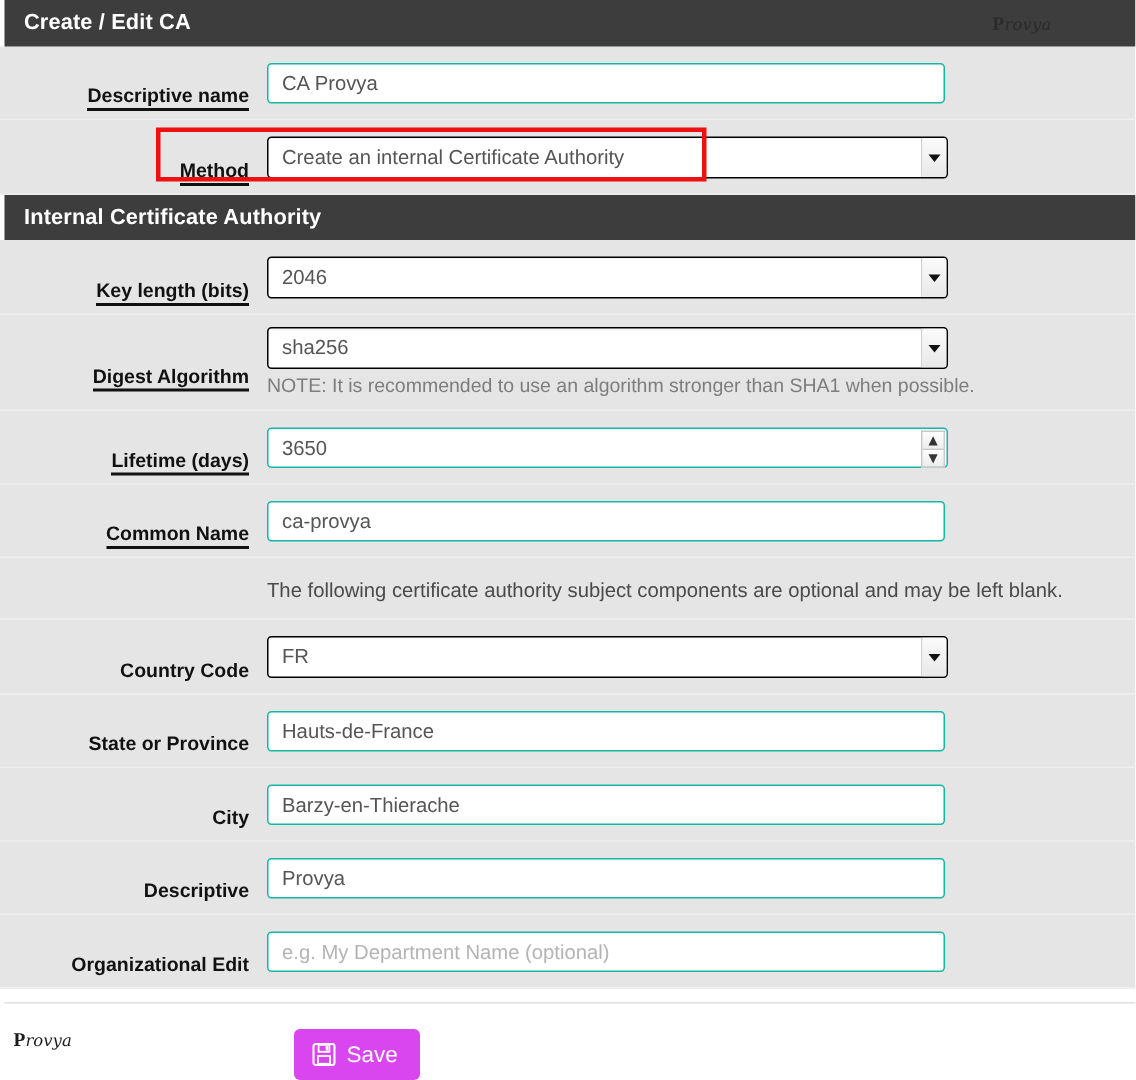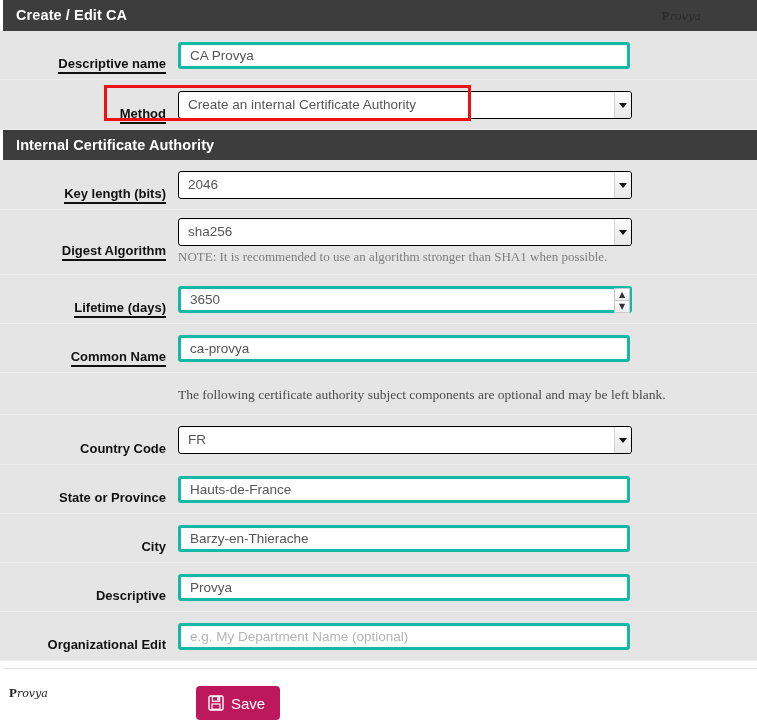--- a/index.html
+++ b/index.html
@@ -82,21 +82,21 @@
     flex: 1;
     padding-top: 11px;
     padding-bottom: 10px;
     position: relative;
   }
 
   
   input.txt {
     width: 452px;
     height: 27px;
-    border: 3px solid #14b8a6;
+    border: 1px solid #14b8a6;
     border-radius: 3px;
     padding: 0 9px;
     font-size: 13.5px;
     color: #555555;
     font-family: "Liberation Sans", sans-serif;
     background: #fff;
     outline: none;
     box-shadow: 0 1px 1px rgba(0,0,0,.045) inset;
   }
   input.txt::placeholder { color: #b4b4b4; }
@@ -157,21 +157,20 @@
     color: #333;
     line-height: 1;
     font-family: "DejaVu Sans", sans-serif;
   }
 
   
   .note {
     font-size: 13px;
     color: #7d7d7d;
     padding-top: 3px;
-    font-family: Liberation Serif, serif;
   }
   .note.big { font-size: 13.5px; color: #4a4a4a; }
 
   .row.note-row { min-height: 34px; }
   .row.note-row .ctl { padding-top: 8px; padding-bottom: 9px; }
   .row.note-only { min-height: 40px; }
   .row.note-only .ctl { padding-top: 11px; padding-bottom: 11px; }
 
   
   .redbox {
@@ -207,21 +206,21 @@
   .footer-logo .cap {
     font-weight: bold;
     font-size: 13px;
     font-style: normal;
     font-family: "Liberation Serif", serif;
   }
   .btn-save {
     position: absolute;
     left: 196px;
     top: 686px;
-    background: #be185d;
+    background: #d946ef;
     color: #ffffff;
     border: none;
     border-radius: 4px;
     height: 34px;
     padding: 0 15px 0 12px;
     font-size: 15px;
     font-family: "Liberation Sans", sans-serif;
     display: flex;
     align-items: center;
     gap: 7px;

